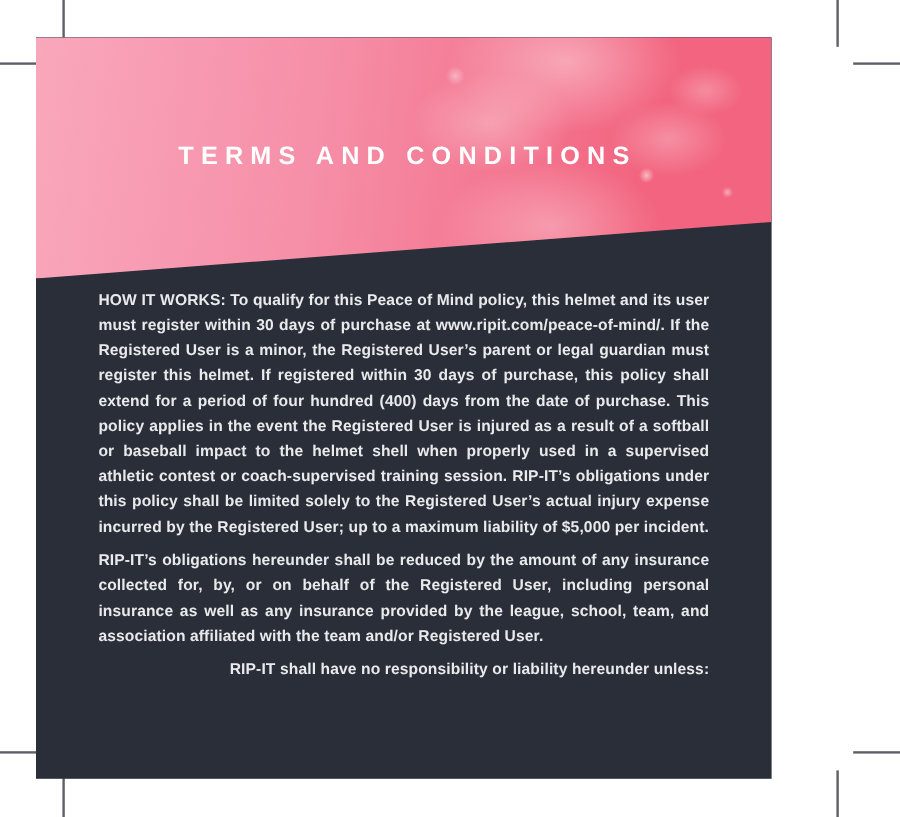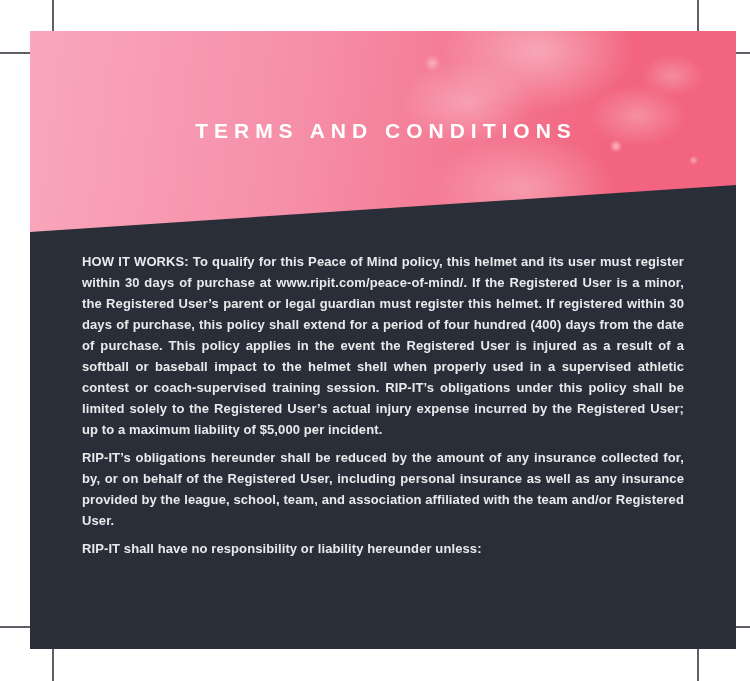--- a/index.html
+++ b/index.html
@@ -32,21 +32,21 @@
   .cm.bl-v{left:52px;bottom:0;}
   .cm.br-v{left:697px;bottom:0;}
   .cm.tl-h{top:52px;left:0;}
   .cm.tr-h{top:52px;right:0;}
   .cm.bl-h{top:626px;left:0;}
   .cm.br-h{top:626px;right:0;}
   
   .card{
     position:absolute;
     left:30px;top:31px;
-    width:706px;height:618px;
+    width:613px;height:618px;
     background:var(--card-bg);
     overflow:hidden;
   }
   
   .banner{
     position:absolute;
     left:0;top:0;right:0;
     height:202px;
     clip-path:polygon(0 0,100% 0,100% 154px,0 201px);
     background:
@@ -70,32 +70,32 @@
     font-weight:bold;
     letter-spacing:6px;
     padding-left:6px; 
     line-height:29px;
   }
   .banner-title span{display:block;}
   
   .terms{
     position:absolute;
     left:52px;right:52px;
-    top:220px;
+    top:208px;
   }
   .terms p{
     margin:0 0 7px 0;
     color:var(--body-text);
     font-size:13px;
     font-weight:bold;
     line-height:21px;
     letter-spacing:.1px;
     text-align:justify;
   }
-  .terms p:last-child{text-align:left;}
+  .terms p:last-child{text-align:right;}
 </style>
 </head>
 <body>
 
 <div class="stage">
 
   <div class="cm v tl-v"></div>
   <div class="cm h tl-h"></div>
   <div class="cm v tr-v"></div>
   <div class="cm h tr-h"></div>

